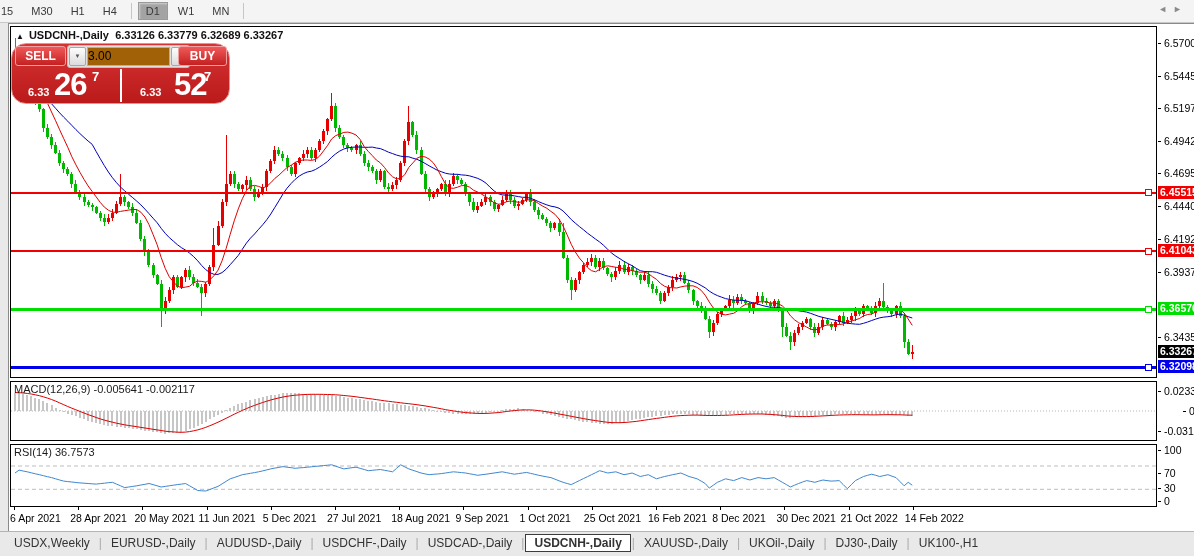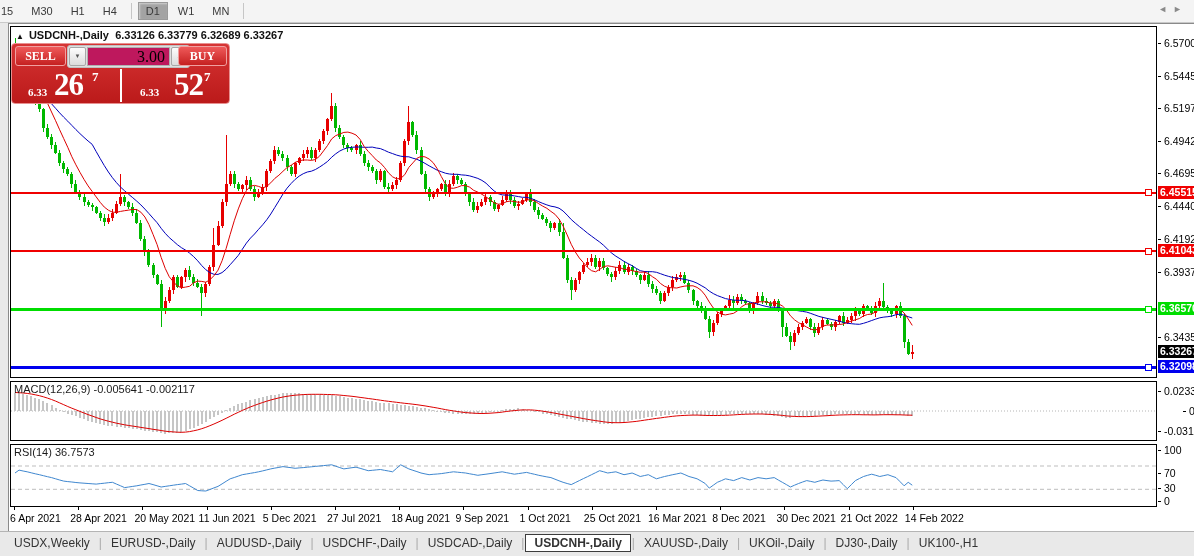--- a/index.html
+++ b/index.html
@@ -23,31 +23,31 @@
   .tick .dash{position:absolute;left:0;top:6px;width:3px;height:1px;background:#000;}
   .tick .t{margin-left:6px;}
   .badge{position:absolute;left:0;width:35px;height:13px;font-size:10.5px;line-height:13px;
     color:#fff;font-weight:bold;padding-left:2px;z-index:5;}
   
   #date-strip{position:absolute;left:10px;top:507px;width:1147px;height:22px;z-index:3;}
   .datelbl{position:absolute;top:5px;font-size:10.5px;color:#000;white-space:nowrap;}
   .datetick{position:absolute;top:0;width:1px;height:3px;background:#000;}
   
   #quote-panel{position:absolute;left:11px;top:43px;width:217px;height:59px;z-index:10;
-    background:linear-gradient(#d63434,#bb1a1a);border:1px solid #e89090;border-radius:4px;font-family:Liberation Serif, serif;}
+    background:linear-gradient(#d63434,#bb1a1a);border:1px solid #e89090;border-radius:15px;}
   #qp-row1{position:absolute;left:0;top:0;width:100%;height:23px;}
   .qbtn{position:absolute;top:2px;height:18px;color:#fff;font-size:12px;font-weight:bold;
     text-align:center;line-height:18px;background:linear-gradient(#ef5a5a,#c52020);
     border:1px solid #f0a0a0;border-radius:3px;cursor:pointer;}
   #spinner{position:absolute;left:55px;top:1px;width:121px;height:21px;background:#dfdfdf;
     border-radius:3px;border:1px solid #c0c0c0;display:flex;align-items:center;}
   .spbtn{width:15px;height:17px;margin:0 1px;background:linear-gradient(#fdfdfd,#dcdcdc);
     border:1px solid #a8a8a8;border-radius:2px;font-size:6px;color:#555;text-align:center;line-height:17px;cursor:pointer;}
-  #vol-field{flex:1;height:17px;background:#be185d;border:1px solid #b0b0b0;font-size:16px;
-    text-align:right;padding-right:4px;line-height:17px;color:#000;}
+  #vol-field{flex:1;height:17px;background:#a16207;border:1px solid #b0b0b0;font-size:12px;
+    padding-right:4px;line-height:17px;color:#000;}
   .pricebox{position:absolute;top:24px;height:34px;color:#fff;}
   .pb-small{position:absolute;bottom:4px;font-size:11px;font-weight:bold;}
   .pb-big{position:absolute;bottom:-1px;font-size:31px;font-weight:bold;letter-spacing:-1px;}
   .pb-sup{position:absolute;top:1px;font-size:13px;font-weight:bold;}
   #qp-divider{position:absolute;left:108px;top:25px;width:2px;height:33px;background:#fff;}
   
   #tabbar{position:absolute;left:0;top:531px;width:1194px;height:22px;background:#e9e9e9;
     border-top:1px solid #b4b4b4;display:flex;align-items:center;font-size:12px;color:#333;}
   .tab{padding:2px 8px;white-space:nowrap;cursor:pointer;}
   .tab.active{background:#fff;border:1px solid #3c3c3c;font-weight:bold;padding:1px 8px;}
@@ -826,21 +826,21 @@
     <div class="datelbl" style="left: 317px;">27 Jul 2021</div>
     <div class="datetick" style="left: 389.2px;"></div>
     <div class="datelbl" style="left: 381.2px;">18 Aug 2021</div>
     <div class="datetick" style="left: 453.4px;"></div>
     <div class="datelbl" style="left: 445.4px;">9 Sep 2021</div>
     <div class="datetick" style="left: 517.6px;"></div>
     <div class="datelbl" style="left: 509.6px;">1 Oct 2021</div>
     <div class="datetick" style="left: 581.8px;"></div>
     <div class="datelbl" style="left: 573.8px;">25 Oct 2021</div>
     <div class="datetick" style="left: 646px;"></div>
-    <div class="datelbl" style="left: 638px;">16 Mar 2021</div>
+    <div class="datelbl" style="left: 638px;">16 Feb 2021</div>
     <div class="datetick" style="left: 710.2px;"></div>
     <div class="datelbl" style="left: 702.2px;">8 Dec 2021</div>
     <div class="datetick" style="left: 774.4px;"></div>
     <div class="datelbl" style="left: 766.4px;">30 Dec 2021</div>
     <div class="datetick" style="left: 838.6px;"></div>
     <div class="datelbl" style="left: 830.6px;">21 Oct 2022</div>
     <div class="datetick" style="left: 902.8px;"></div>
     <div class="datelbl" style="left: 894.8px;">14 Feb 2022</div>
   </div>
 

